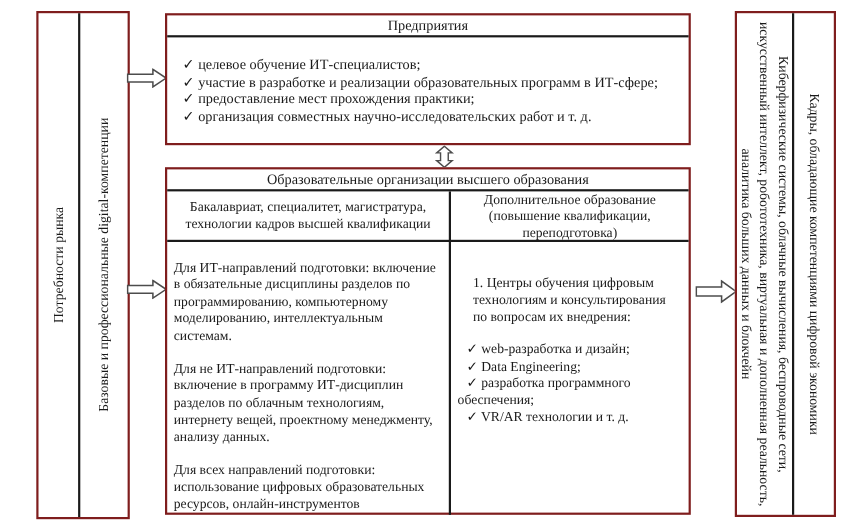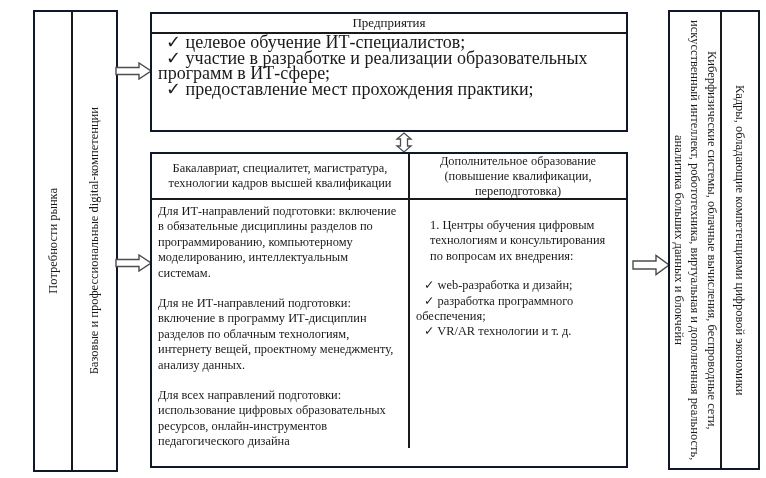--- a/index.html
+++ b/index.html
@@ -1,48 +1,48 @@
 <!DOCTYPE html>
 <html><head>
 <meta charset="utf-8">
 <style>
   html,body{margin:0;padding:0;background:#ffffff;}
   .canvas{
     position:relative;width:766px;height:478px;background:#ffffff;
     font-family:"Liberation Serif","DejaVu Serif",serif;color:#1a1a1a;overflow:hidden;
   }
-  .box{position:absolute;border:2px solid #0f172a;box-sizing:border-box;background:#fff;}
+  .box{position:absolute;border:2px solid #7f1d1d;box-sizing:border-box;background:#fff;}
   .box-title{
     text-align:center;font-size:13px;line-height:18px;border-bottom:2px solid #1a1a1a;
     white-space:nowrap;overflow:hidden;
   }
   
   .vgroup{display:flex;}
   .vcell{
     display:flex;align-items:center;justify-content:center;overflow:hidden;
     box-sizing:border-box;height:100%;
   }
   .vcell.divider{border-right:2px solid #1a1a1a;}
   .vtext{
     writing-mode:vertical-rl;text-orientation:sideways;max-height:100%;
     font-size:12.5px;line-height:16.5px;text-align:center;
   }
   .vtext.ccw{transform:rotate(180deg);}
   
-  .checklist{padding:1px 6px 0 6px;font-size:18px;line-height:15.6px;}
+  .checklist{padding:17px 6px 0 6px;font-size:13px;line-height:15.6px;}
   .check-item{text-indent:8px;}
   .check{text-indent:0;}
   
   .edu-grid{display:grid;grid-template-columns:258px 1fr;height:294px;}
   .edu-header{
     border-bottom:2px solid #1a1a1a;text-align:center;font-size:12.4px;line-height:15px;
     display:flex;align-items:center;justify-content:center;padding:0 4px;box-sizing:border-box;
   }
   .edu-header.left,.edu-body.left{border-right:2px solid #1a1a1a;}
-  .edu-body{padding:4px 6px;font-size:12.4px;line-height:15.4px;box-sizing:border-box;overflow:hidden;}
+  .edu-body{padding:16px 6px;font-size:12.4px;line-height:15.4px;box-sizing:border-box;overflow:hidden;}
   .edu-body .para{margin:0 0 15px 0;}
   .edu-body .para:last-child{margin-bottom:0;}
   .edu-body .intro{margin:14px;}
   .arrow-svg{position:absolute;}
 </style>
 </head>
 <body>
 
 <div class="canvas">
 
@@ -62,40 +62,43 @@
   <svg class="arrow-svg" style="left:115px;top:254px;" width="37" height="18" viewBox="0 0 37 18">
     <polygon points="1,5.5 24,5.5 24,1 36,9 24,17 24,12.5 1,12.5" fill="#ffffff" stroke="#4d4d4d" stroke-width="1.4"></polygon>
   </svg>
 
   <div class="box" style="left:150px;top:12px;width:478px;height:120px;">
     <div class="box-title">Предприятия</div>
     <div class="checklist" id="ent-list">
         <div class="check-item"><span class="check">✓ </span>целевое обучение ИТ-специалистов;</div>
         <div class="check-item"><span class="check">✓ </span>участие в разработке и реализации образовательных программ в ИТ-сфере;</div>
         <div class="check-item"><span class="check">✓ </span>предоставление мест прохождения практики;</div>
+        <div class="check-item"><span class="check">✓ </span>организация совместных научно-исследовательских работ и т. д.</div>
       </div>
   </div>
 
   <svg class="arrow-svg" style="left:395px;top:132px;" width="18" height="21" viewBox="0 0 18 21">
     <polygon points="9,1 16,7 12.5,7 12.5,14 16,14 9,20 2,14 5.5,14 5.5,7 2,7" fill="#ffffff" stroke="#4d4d4d" stroke-width="1.3"></polygon>
   </svg>
 
   <div class="box" style="left:150px;top:152px;width:478px;height:316px;">
+    <div class="box-title" style="line-height:18px;">Образовательные организации высшего образования</div>
     <div class="edu-grid">
       <div class="edu-header left" style="height:46px;">Бакалавриат, специалитет, магистратура, технологии кадров высшей квалификации</div>
       <div class="edu-header" style="height:46px;">Дополнительное образование (повышение квалификации, переподготовка)</div>
       <div class="edu-body left" id="edu-left">
           <p class="para">Для ИТ-направлений подготовки: включение в обязательные дисциплины разделов по программированию, компьютерному моделированию, интеллектуальным системам.</p>
           <p class="para">Для не ИТ-направлений подготовки: включение в программу ИТ-дисциплин разделов по облачным технологиям, интернету вещей, проектному менеджменту, анализу данных.</p>
           <p class="para">Для всех направлений подготовки: использование цифровых образовательных ресурсов, онлайн-инструментов педагогического дизайна</p>
         </div>
       <div class="edu-body">
         <div class="intro">1. Центры обучения цифровым технологиям и консультирования по вопросам их внедрения:</div>
         <div id="edu-right-list">
             <div class="check-item"><span class="check">✓ </span>web-разработка и дизайн;</div>
+            <div class="check-item"><span class="check">✓ </span>Data Engineering;</div>
             <div class="check-item"><span class="check">✓ </span>разработка программного обеспечения;</div>
             <div class="check-item"><span class="check">✓ </span>VR/AR технологии и т. д.</div>
           </div>
       </div>
     </div>
   </div>
 
   <svg class="arrow-svg" style="left:632px;top:254px;" width="38" height="22" viewBox="0 0 38 22">
     <polygon points="1,7 24,7 24,1.5 37,11 24,20.5 24,15 1,15" fill="#ffffff" stroke="#4d4d4d" stroke-width="1.4"></polygon>
   </svg>

